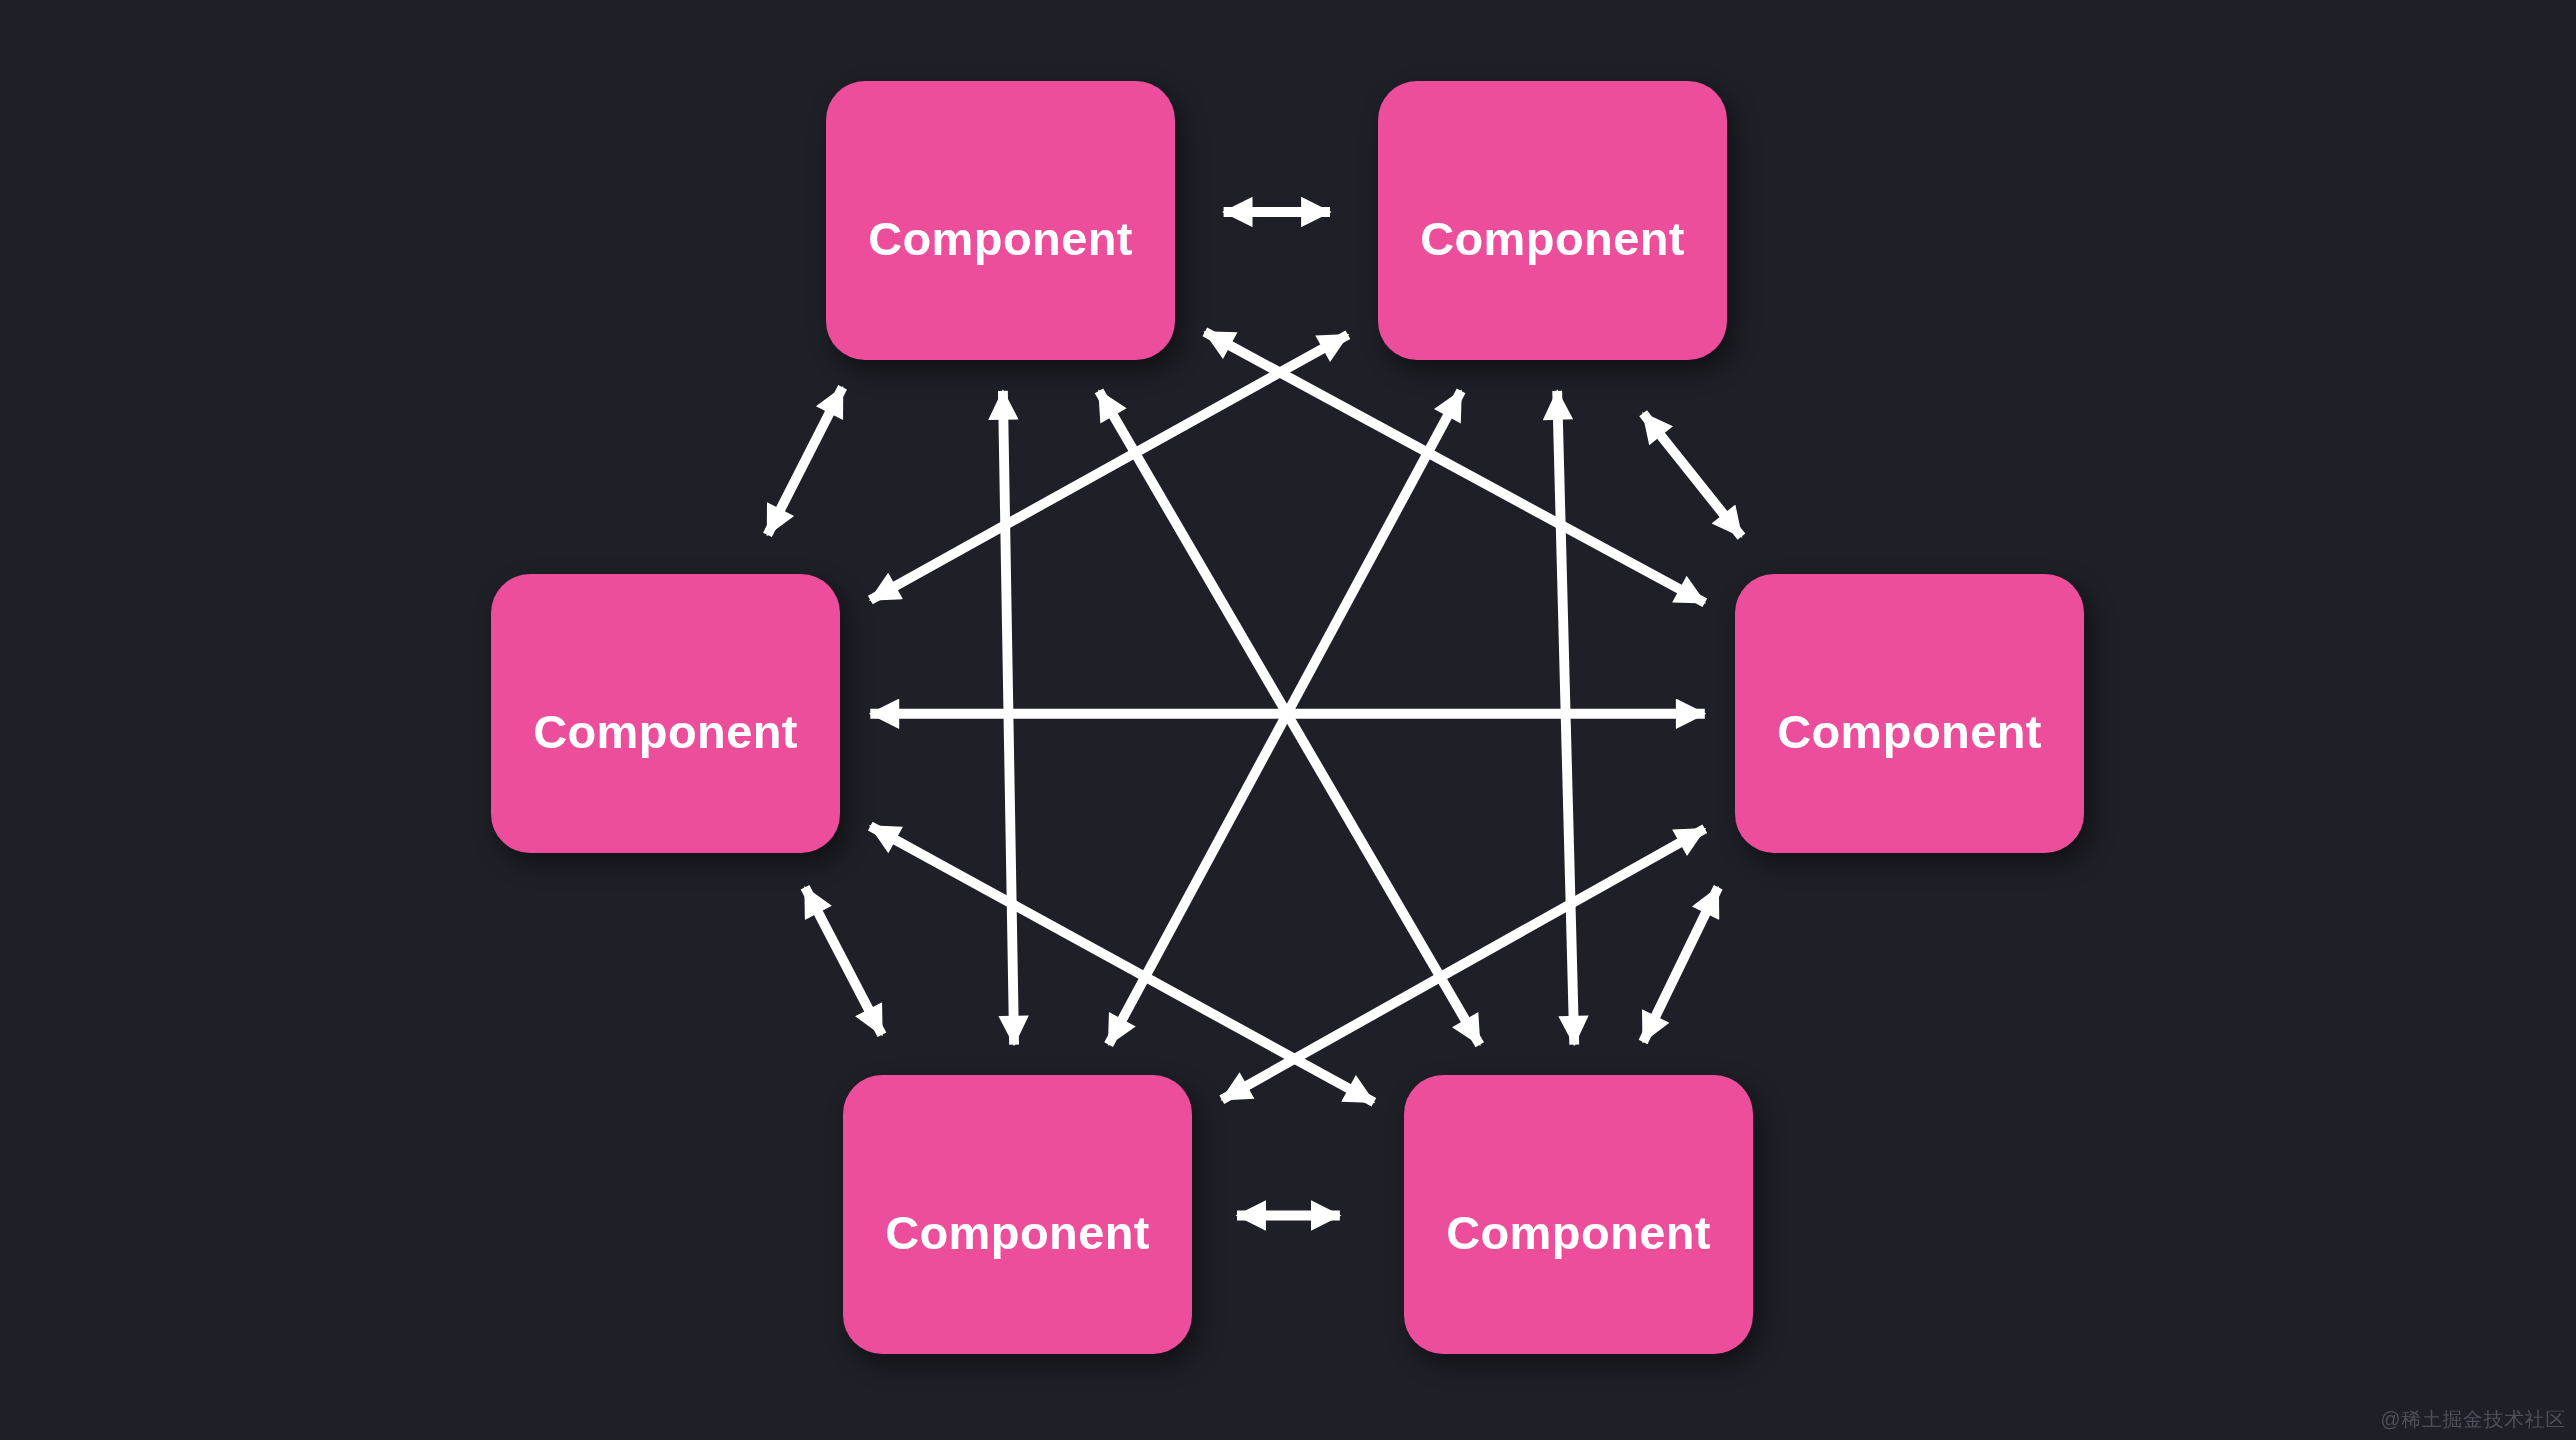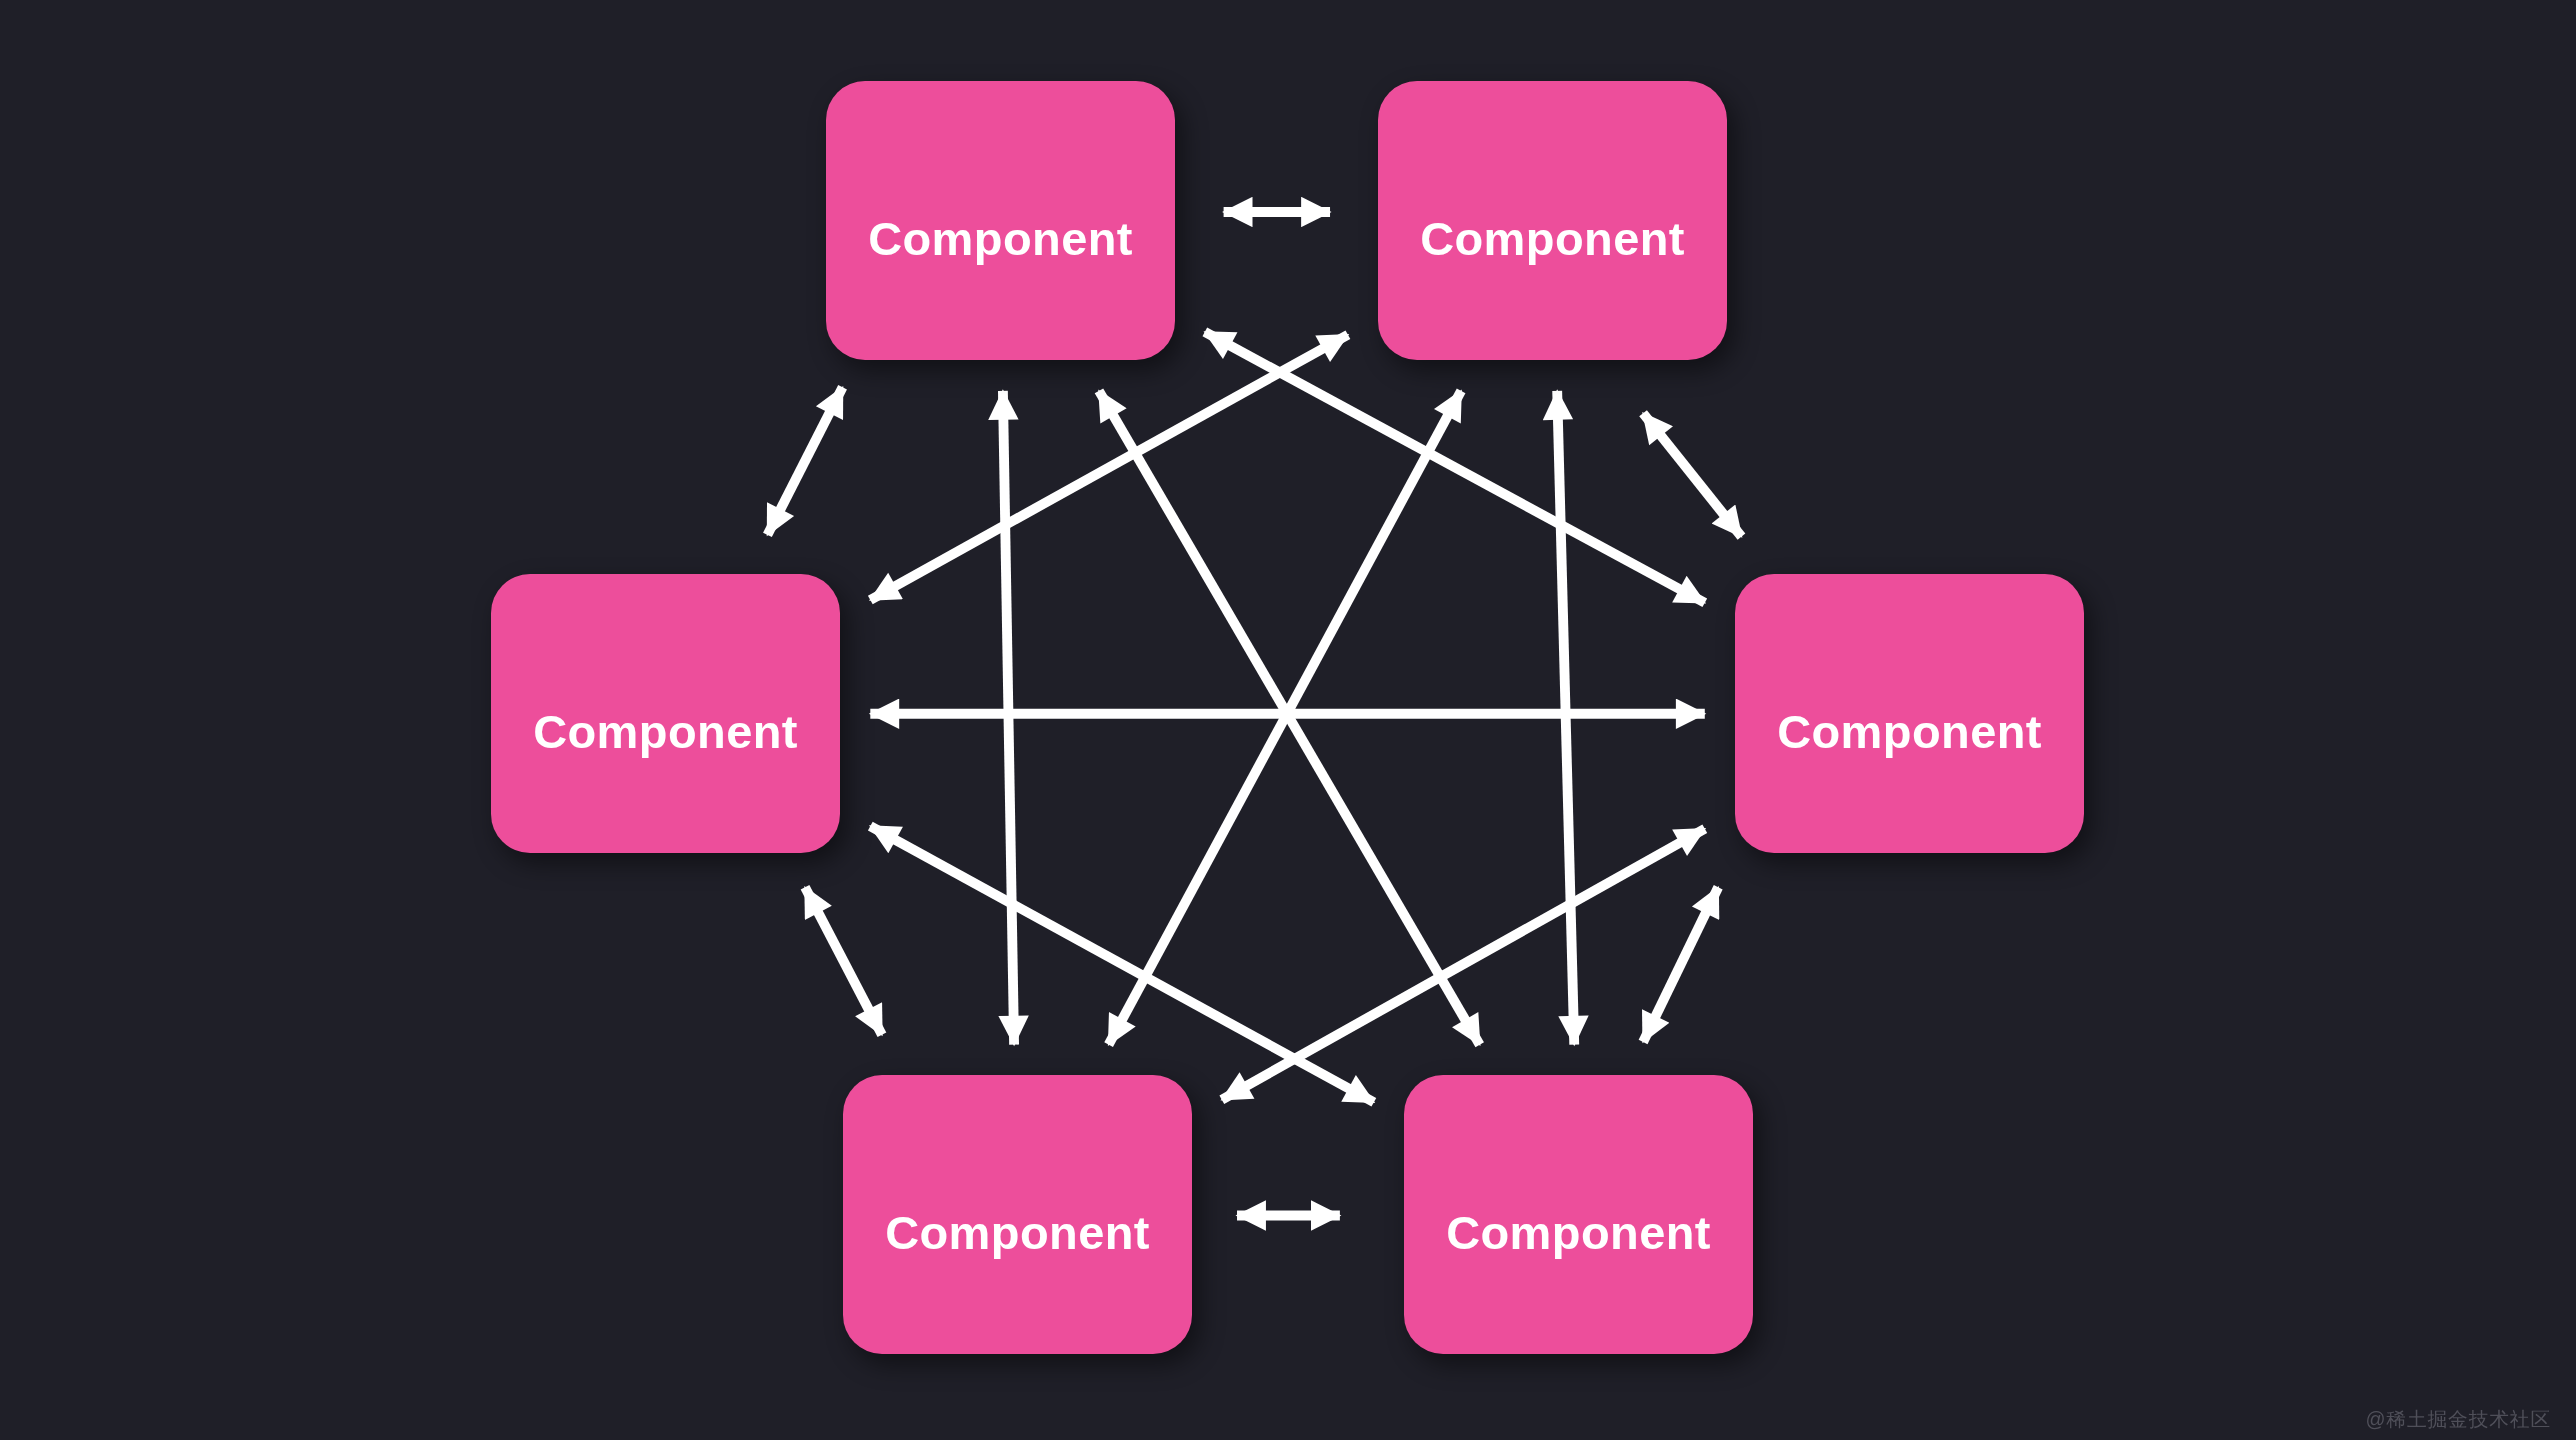--- a/index.html
+++ b/index.html
@@ -34,21 +34,21 @@
     font-weight: bold;
     letter-spacing: 0.4px;
     box-shadow: 7.2px 10.7px 25px rgba(0, 0, 0, 0.45);
   }
   .node span {
     transform: translateY(-1.8px);
     margin-top: 40px;
   }
   #watermark {
     position: absolute;
-    right: 25px;
+    right: 10px;
     bottom: 7.2px;
     font-size: 19.7px;
     letter-spacing: 0.9px;
     color: var(--wm-color, #55555f);
     opacity: 0.9;
     white-space: nowrap;
   }
 </style>
 </head>
 <body>

